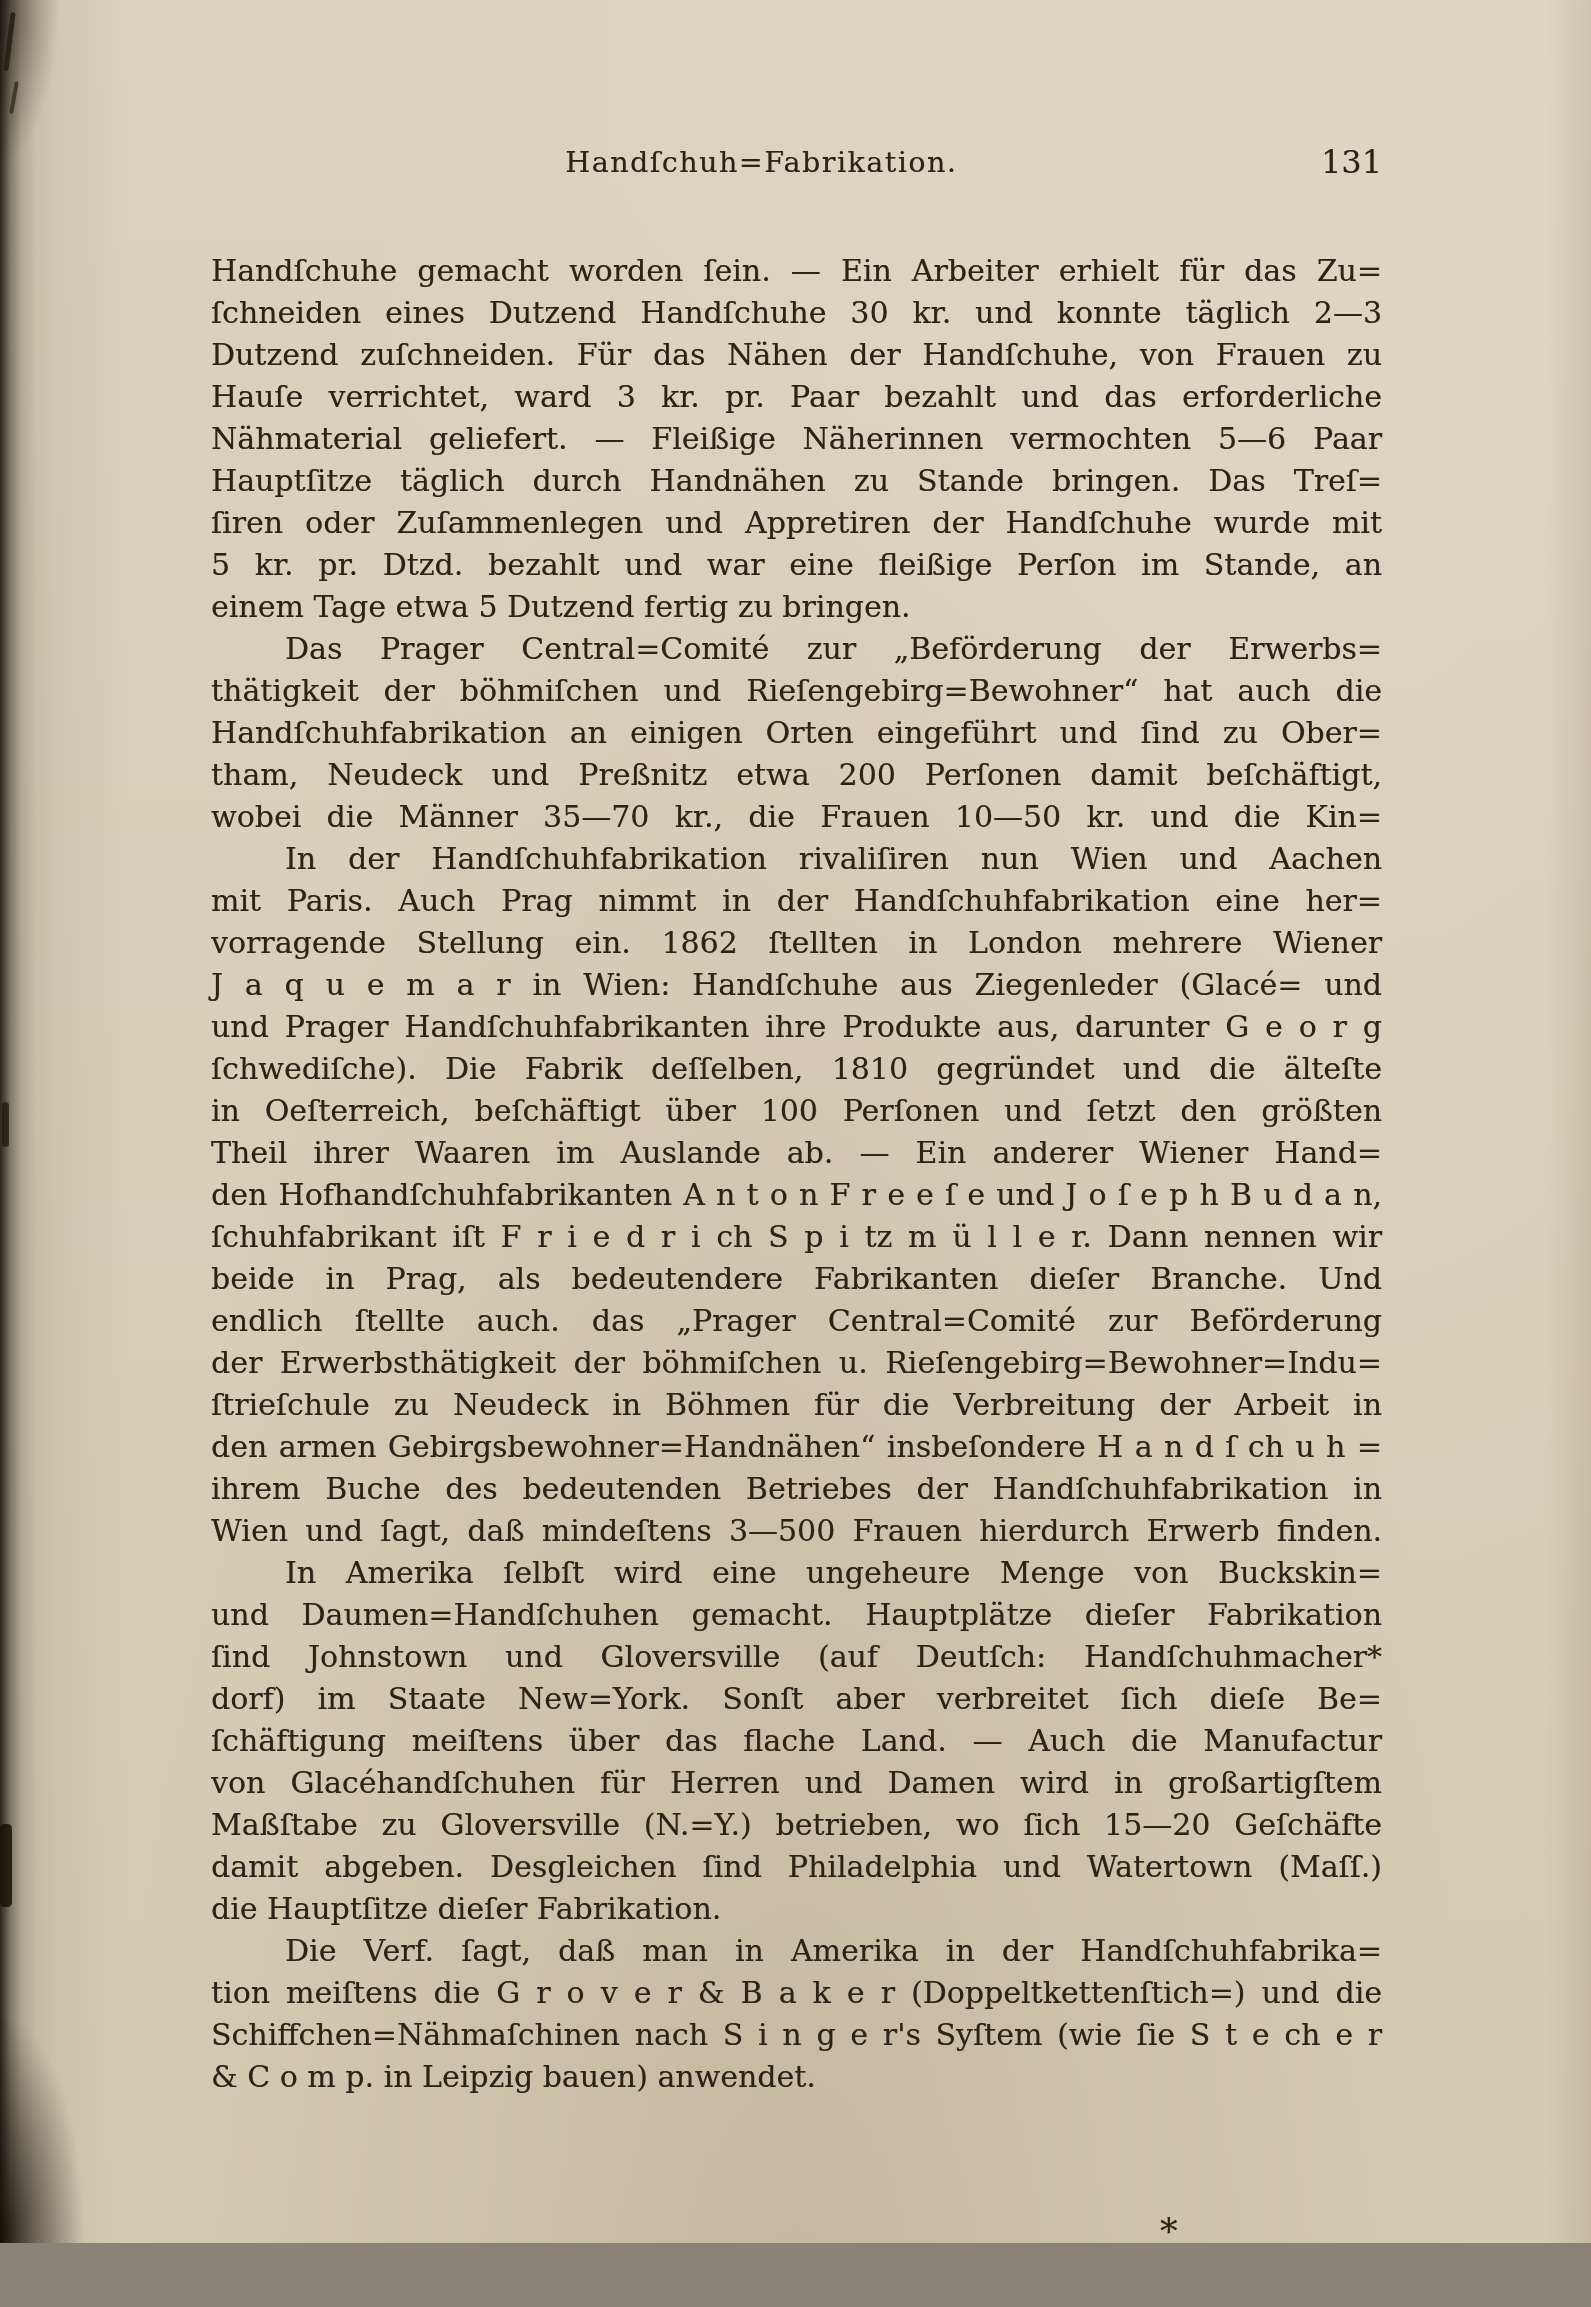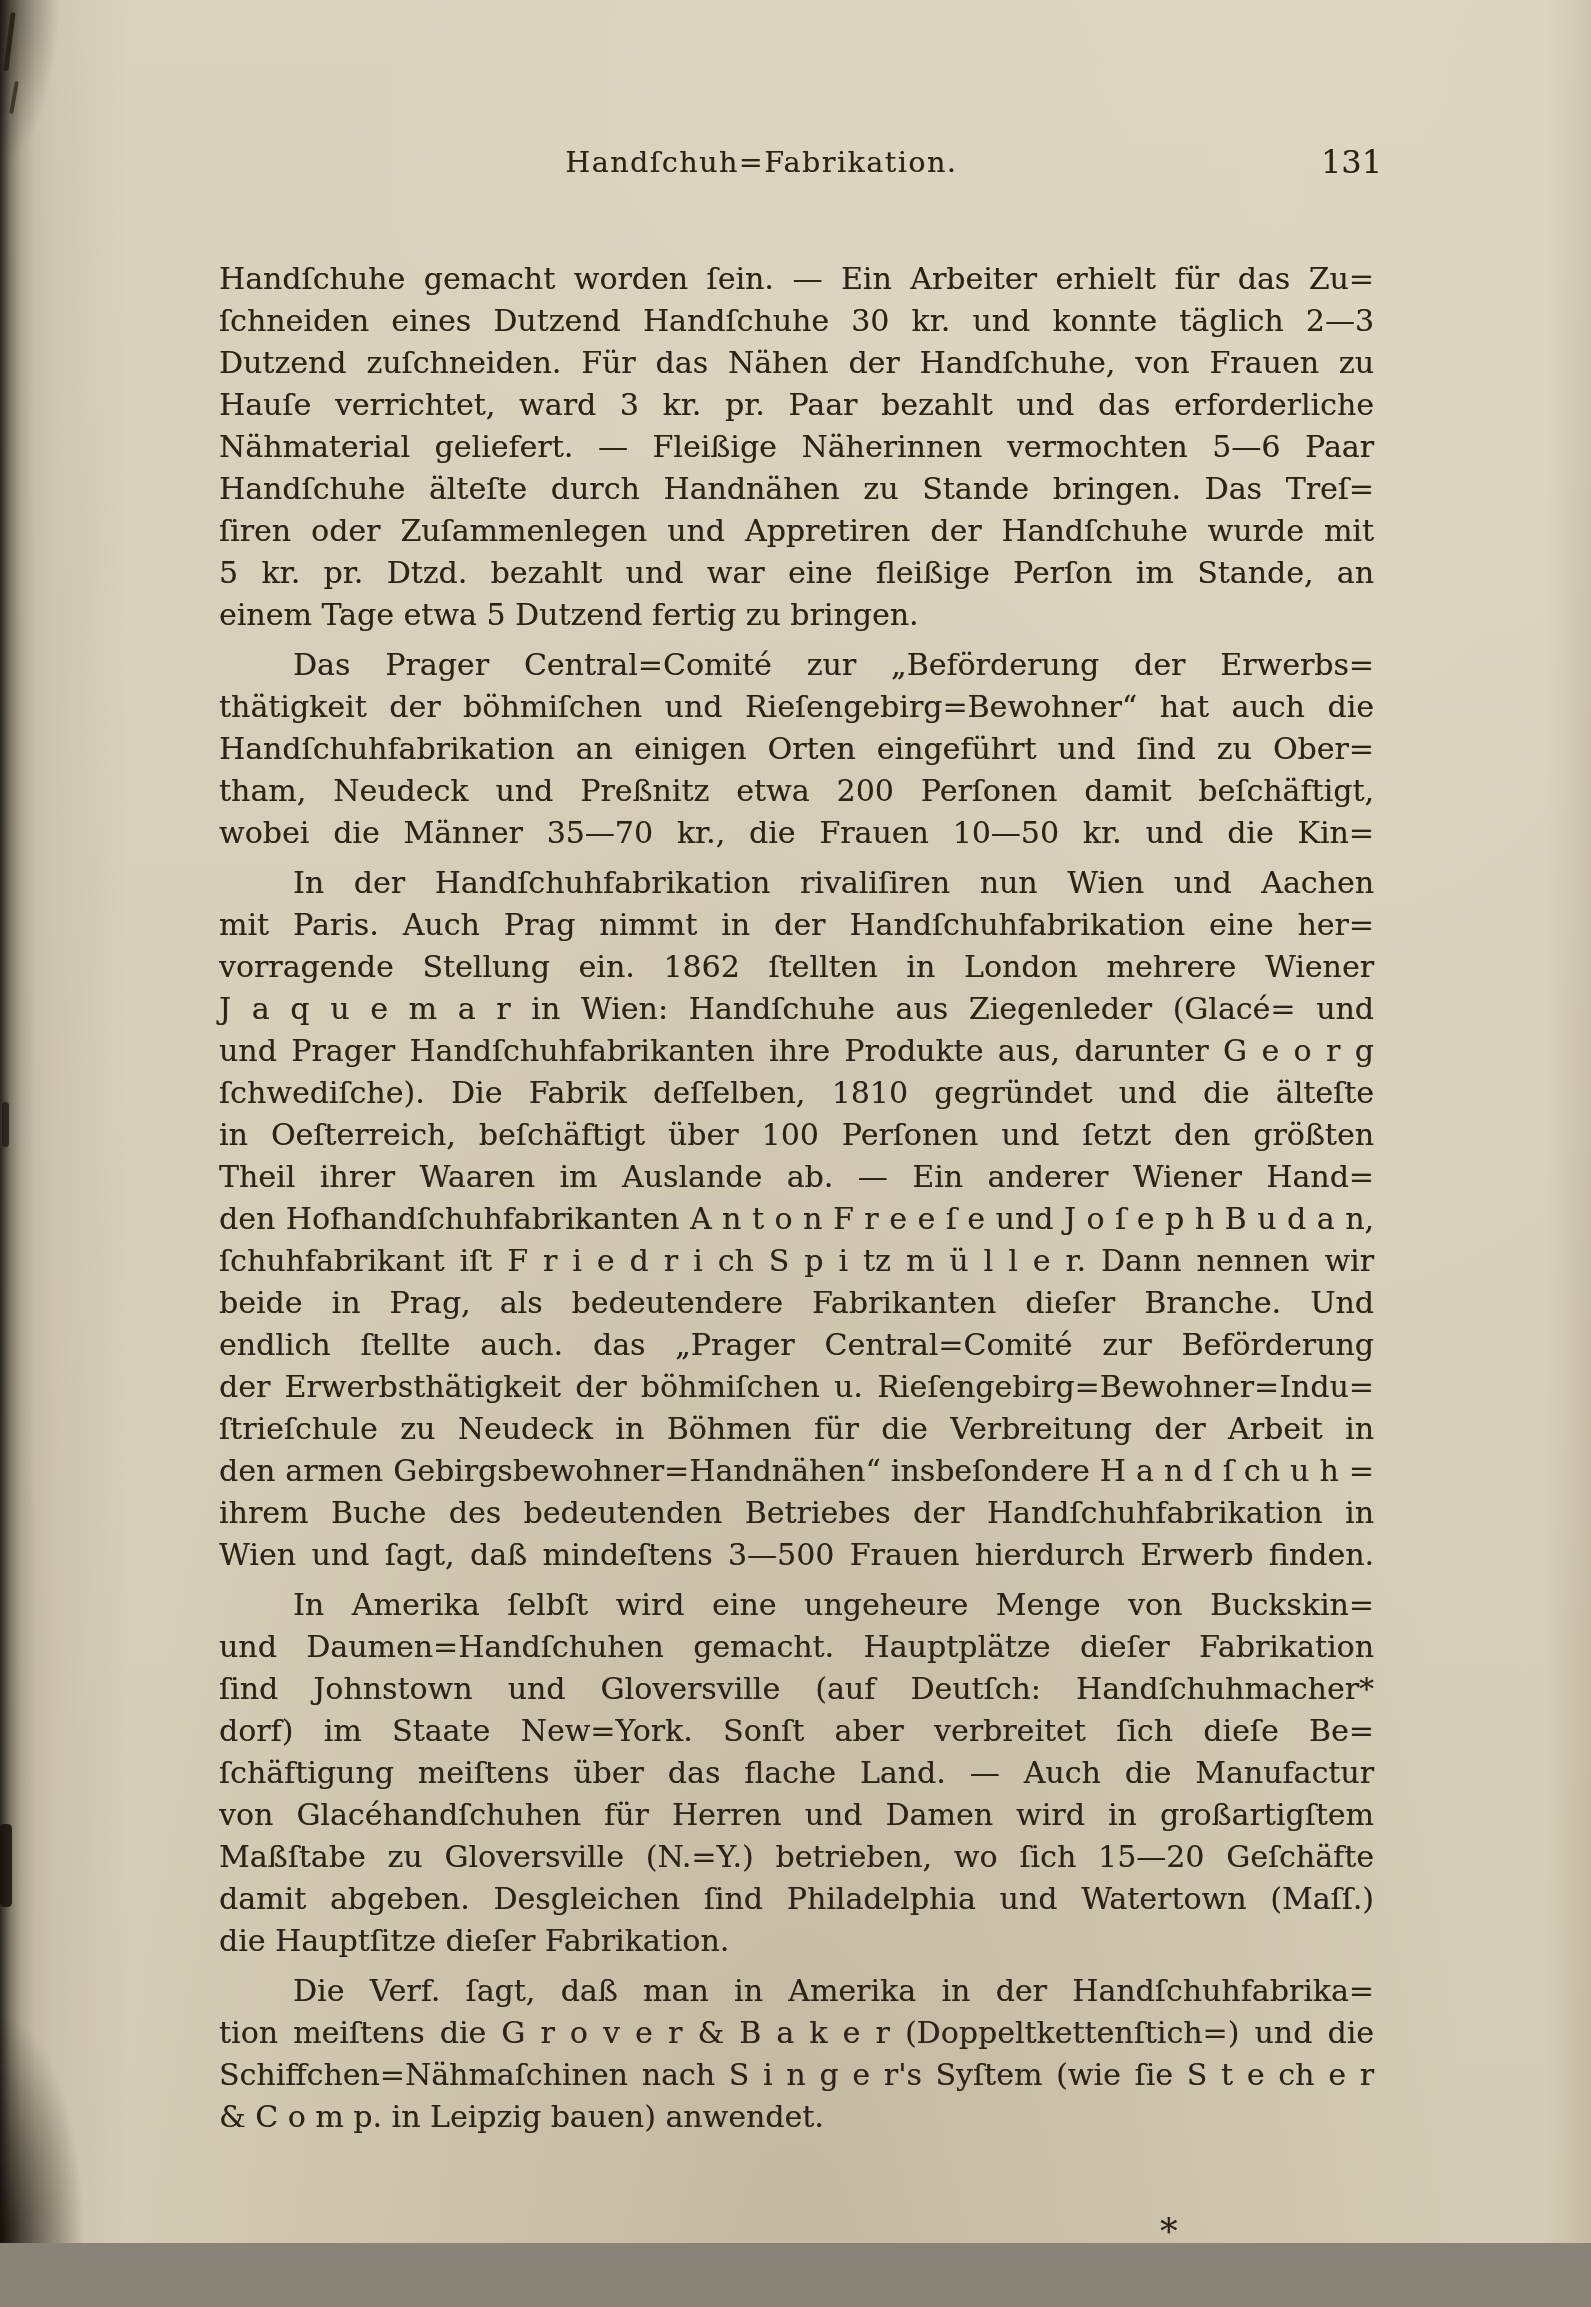--- a/index.html
+++ b/index.html
@@ -49,21 +49,21 @@
     position: absolute; right: 0; top: -3px; font-size: 32px;
     text-shadow: 0.3px 0.3px 0.5px rgba(43,35,22,0.45);
     text-align: center;
   }
 
   .text-block {
     position: absolute; top: 250px; left: 211px; width: 1171px;
     font-size: 30px; line-height: 42px;
     text-shadow: 0.3px 0.3px 0.6px rgba(43,35,22,0.45);
   }
-  .text-block p { margin: 8px; padding: 0; }
+  .text-block p { margin: 0; padding: 0; }
   .line { display: block; text-align: justify; text-align-last: justify; white-space: normal; }
   .line.last { text-align-last: left; }
   p.indent .line:first-child { text-indent: 74px; }
 
   .footnote-mark {
     position: absolute; left: 1160px; top: 2212px; font-size: 35px;
     text-shadow: 0.3px 0.3px 0.6px rgba(43,35,22,0.45);
   }
 </style>
 </head>
@@ -86,21 +86,21 @@
   </header>
 
   <main class="text-block">
 
     <p>
       <span class="line">Handſchuhe gemacht worden ſein. — Ein Arbeiter erhielt für das Zu=</span>
       <span class="line">ſchneiden eines Dutzend Handſchuhe 30 kr. und konnte täglich 2—3</span>
       <span class="line">Dutzend zuſchneiden. Für das Nähen der Handſchuhe, von Frauen zu</span>
       <span class="line">Hauſe verrichtet, ward 3 kr. pr. Paar bezahlt und das erforderliche</span>
       <span class="line">Nähmaterial geliefert. — Fleißige Näherinnen vermochten 5—6 Paar</span>
-      <span class="line">Handſchuhe älteſte durch Handnähen zu Stande bringen. Das Treſ=</span>
+      <span class="line">Hauptſitze täglich durch Handnähen zu Stande bringen. Das Treſ=</span>
       <span class="line">ſiren oder Zuſammenlegen und Appretiren der Handſchuhe wurde mit</span>
       <span class="line">5 kr. pr. Dtzd. bezahlt und war eine fleißige Perſon im Stande, an</span>
       <span class="line last">einem Tage etwa 5 Dutzend fertig zu bringen.</span>
     </p>
 
     <p class="indent">
       <span class="line">Das Prager Central=Comité zur „Beförderung der Erwerbs=</span>
       <span class="line">thätigkeit der böhmiſchen und Rieſengebirg=Bewohner“ hat auch die</span>
       <span class="line">Handſchuhfabrikation an einigen Orten eingeführt und ſind zu Ober=</span>
       <span class="line">tham, Neudeck und Preßnitz etwa 200 Perſonen damit beſchäftigt,</span>

